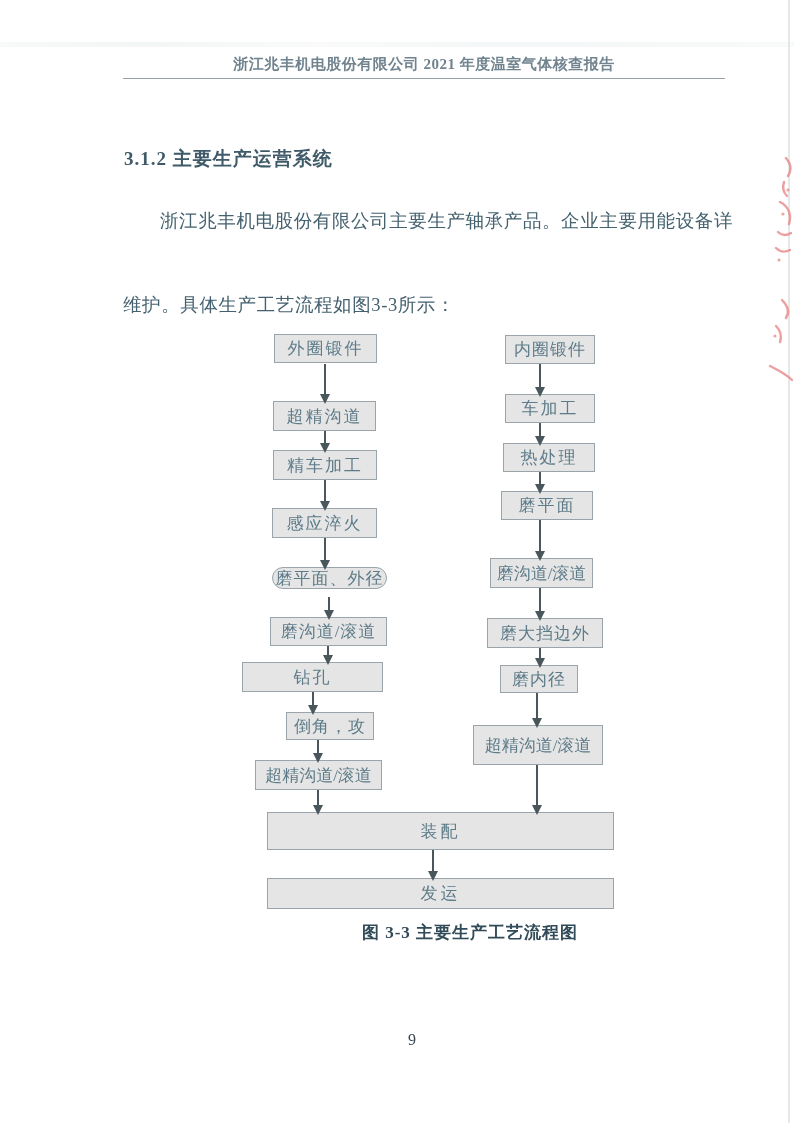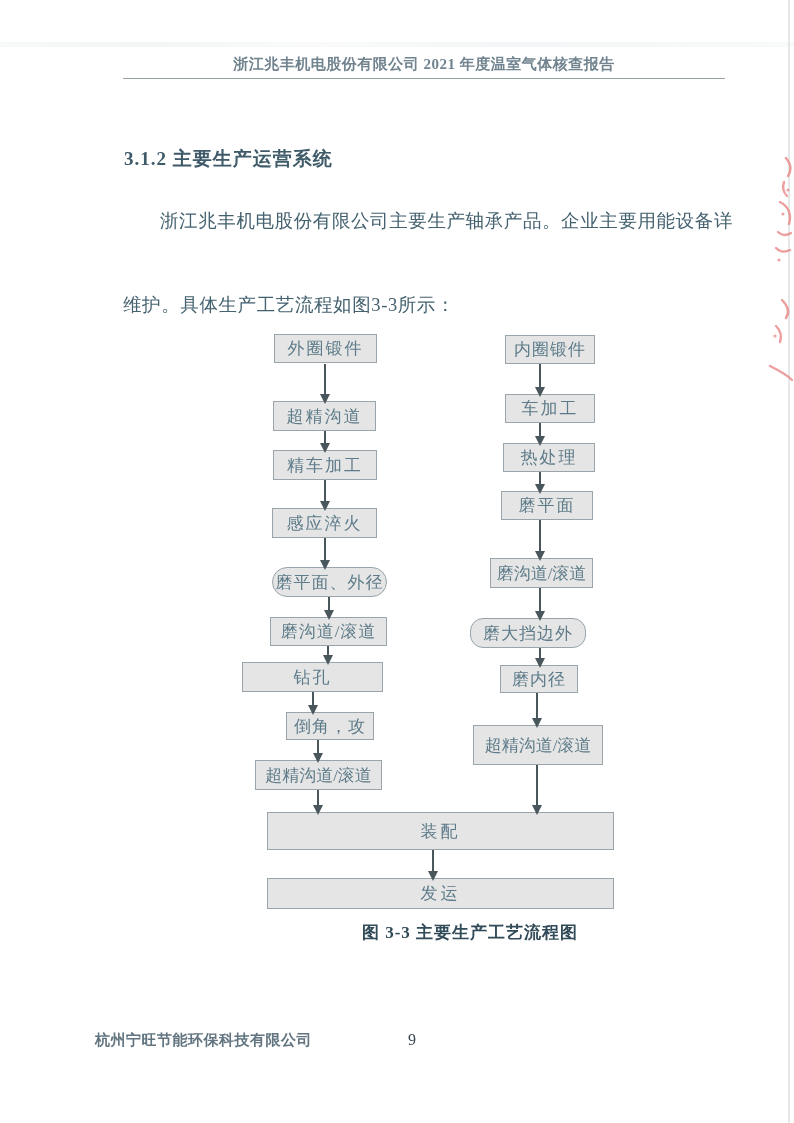--- a/index.html
+++ b/index.html
@@ -102,32 +102,32 @@
 
   <div class="section-heading">3.1.2 主要生产运营系统</div>
 
   <div class="para-line l1 justify">浙江兆丰机电股份有限公司主要生产轴承产品。企业主要用能设备详</div>
   <div class="para-line l3">维护。具体生产工艺流程如图3-3所示：</div>
 
   <div class="flow-box" style="left:274px;top:334px;width:103px;height:29px;">外圈锻件</div>
   <div class="flow-box" style="left:273px;top:401px;width:103px;height:30px;">超精沟道</div>
   <div class="flow-box" style="left:273px;top:450px;width:104px;height:30px;">精车加工</div>
   <div class="flow-box" style="left:272px;top:508px;width:105px;height:30px;">感应淬火</div>
-  <div class="flow-box" style="left:272px;top:567px;width:115px;height:30px;letter-spacing:1px;border-radius:15px;">磨平面、外径</div>
+  <div class="flow-box" style="left:272px;top:567px;width:115px;height:22px;letter-spacing:1px;border-radius:15px;">磨平面、外径</div>
   <div class="flow-box" style="left:270px;top:617px;width:117px;height:29px;letter-spacing:1px;">磨沟道/滚道</div>
   <div class="flow-box" style="left:242px;top:662px;width:141px;height:30px;">钻孔</div>
   <div class="flow-box" style="left:270px;top:712px;width:88px;height:28px;letter-spacing:1px;margin-left:16px;">倒角，攻</div>
   <div class="flow-box" style="left:255px;top:760px;width:127px;height:30px;letter-spacing:0;">超精沟道/滚道</div>
 
   <div class="flow-box" style="left:505px;top:335px;width:90px;height:29px;letter-spacing:1px;">内圈锻件</div>
   <div class="flow-box" style="left:505px;top:394px;width:90px;height:29px;">车加工</div>
   <div class="flow-box" style="left:503px;top:443px;width:92px;height:29px;">热处理</div>
   <div class="flow-box" style="left:501px;top:491px;width:92px;height:29px;">磨平面</div>
   <div class="flow-box" style="left:490px;top:558px;width:103px;height:30px;letter-spacing:0;">磨沟道/滚道</div>
-  <div class="flow-box" style="left:470px;top:618px;width:116px;height:30px;letter-spacing:1px;border-radius:13px;">磨大挡边外</div>
+  <div class="flow-box" style="left:487px;top:618px;width:116px;height:30px;letter-spacing:1px;">磨大挡边外</div>
   <div class="flow-box" style="left:500px;top:665px;width:78px;height:28px;letter-spacing:1px;">磨内径</div>
   <div class="flow-box" style="left:473px;top:725px;width:130px;height:40px;letter-spacing:0;">超精沟道/滚道</div>
 
   <div class="flow-box" style="left:267px;top:812px;width:347px;height:38px;letter-spacing:3px;">装配</div>
   <div class="flow-box" style="left:267px;top:878px;width:347px;height:31px;letter-spacing:3px;">发运</div>
 
   <svg class="arrows" width="794" height="1123" viewBox="0 0 794 1123">
     <defs>
       <marker id="ah" markerWidth="9" markerHeight="10" refX="4.5" refY="8" orient="auto-start-reverse" markerUnits="userSpaceOnUse">
         <path d="M0,0 L9,0 L4.5,10 Z" fill="#49565c" transform="rotate(-90 4.5 5)"></path>
@@ -173,16 +173,15 @@
       <path d="M535,611 L545,611 L540,621 Z"></path>
       <path d="M535,658 L545,658 L540,668 Z"></path>
       <path d="M532,718 L542,718 L537,728 Z"></path>
       <path d="M532,805 L542,805 L537,815 Z"></path>
       <path d="M428,871 L438,871 L433,881 Z"></path>
     </g>
   </svg>
 
   <div class="flow-caption">图 3-3  主要生产工艺流程图</div>
 
-  <div class="footer-company">杭州宁旺节能环保科技有限公司</div>
   <div class="footer-page">9</div>
 
 </div>
 
 </body></html>

